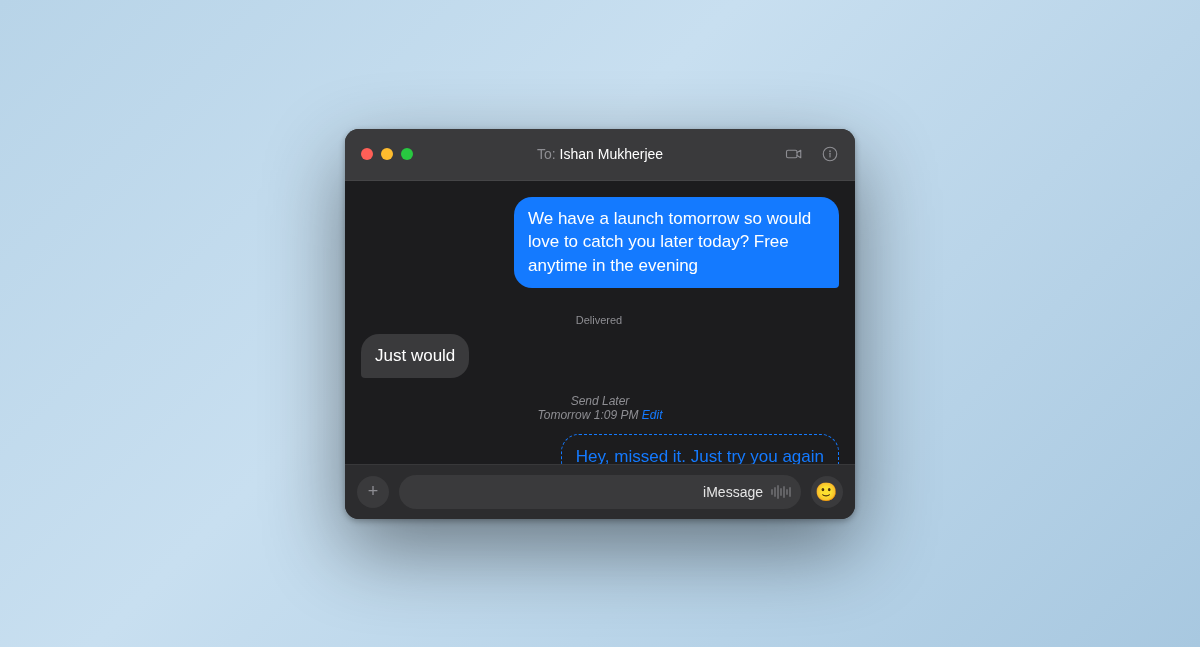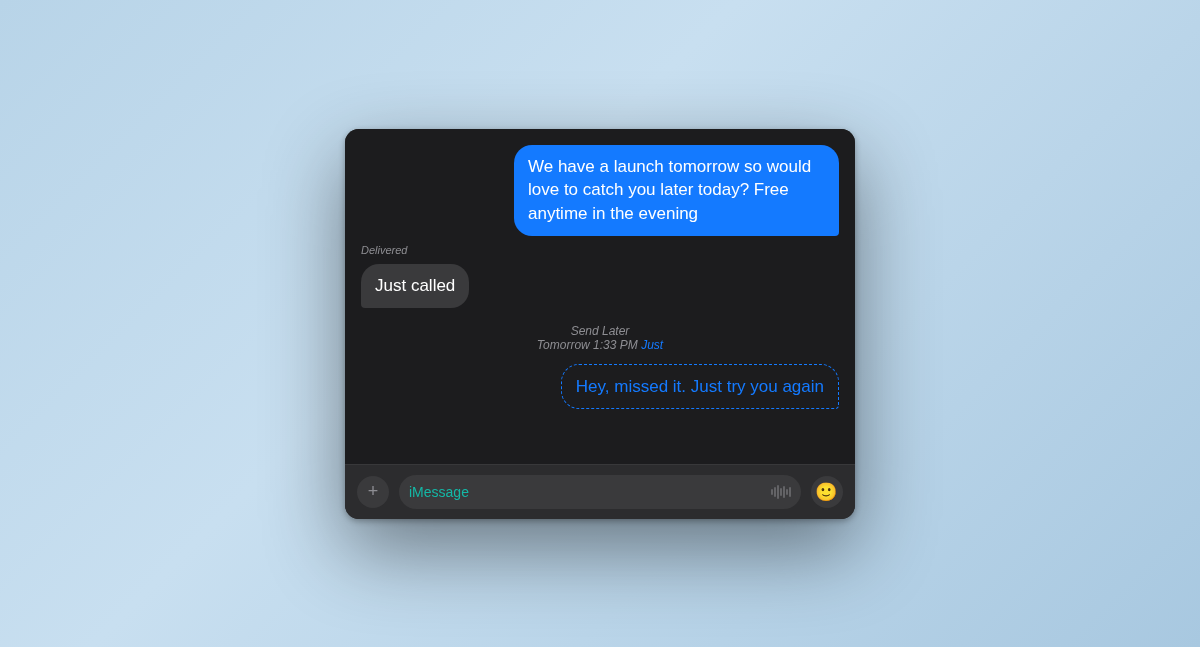--- a/index.html
+++ b/index.html
@@ -135,26 +135,25 @@
 
     .bubble.scheduled {
       background: transparent;
       border: 1.5px dashed #147aff;
       color: #147aff;
       border-radius: 18px;
       border-bottom-right-radius: 4px;
     }
 
     .delivered-label {
-      text-align: left;
+      text-align: center;
       color: #8e8e93;
       font-size: 11px;
-      margin-top: 0;
+      margin-top: 18px;
       padding-right: 2px;
-      font-style: italic;
     }
 
     .send-later-block {
       text-align: center;
       margin: 8px 0 4px;
       font-style: italic;
     }
 
     .send-later-title {
       color: #8e8e93;
@@ -202,23 +201,24 @@
       background: #3a3a3c;
       border-radius: 18px;
       height: 34px;
       display: flex;
       align-items: center;
       padding: 0 10px;
       gap: 8px;
     }
 
     .input-placeholder {
-      color: #14b8a6;
+      color: #e5e5e5;
       font-size: 14px;
       flex: 1;
+      text-align: right;
     }
 
     .waveform-icon {
       color: #636366;
       font-size: 16px;
       display: flex;
       align-items: center;
       gap: 1px;
     }
 
@@ -250,37 +250,65 @@
       stroke-width: 1.5;
       stroke-linecap: round;
       stroke-linejoin: round;
     }
   </style>
 </head>
 <body>
 
 <div class="window">
 
+  <div class="titlebar">
+    <div class="traffic-lights">
+      <div class="traffic-light close"></div>
+      <div class="traffic-light minimize"></div>
+      <div class="traffic-light maximize"></div>
+    </div>
+
+    <div class="titlebar-center">
+      <span class="to-label">To:</span>
+      <span class="contact-name">Ishan Mukherjee</span>
+    </div>
+
+    <div class="titlebar-actions">
+      <div class="titlebar-icon icon-video">
+        <svg viewBox="0 0 24 24">
+          <rect x="2" y="7" width="14" height="10" rx="2"></rect>
+          <path d="M16 10l5-3v10l-5-3"></path>
+        </svg>
+      </div>
+      <div class="titlebar-icon icon-info">
+        <svg viewBox="0 0 24 24">
+          <circle cx="12" cy="12" r="9"></circle>
+          <line x1="12" y1="8" x2="12" y2="8.5" stroke-width="2"></line>
+          <line x1="12" y1="11" x2="12" y2="16"></line>
+        </svg>
+      </div>
+    </div>
+  </div>
 
   <div class="messages-area">
 
     <div class="message-row outgoing">
       <div class="bubble outgoing">We have a launch tomorrow so would love to catch you later today? Free anytime in the evening</div>
     </div>
     <div class="delivered-label">Delivered</div>
 
     <div class="message-row incoming">
-      <div class="bubble incoming">Just called</div>
+      <div class="bubble incoming">Just would</div>
     </div>
 
     <div class="send-later-block">
       <div class="send-later-title">Send Later</div>
       <div class="send-later-time">
-        <span>Tomorrow 1:33 PM</span>
-        <span class="edit-link">Just</span>
+        <span>Tomorrow 1:09 PM</span>
+        <span class="edit-link">Edit</span>
       </div>
     </div>
 
     <div class="message-row outgoing">
       <div class="bubble scheduled">Hey, missed it. Just try you again</div>
     </div>
 
   </div>
 
   <div class="input-bar">

